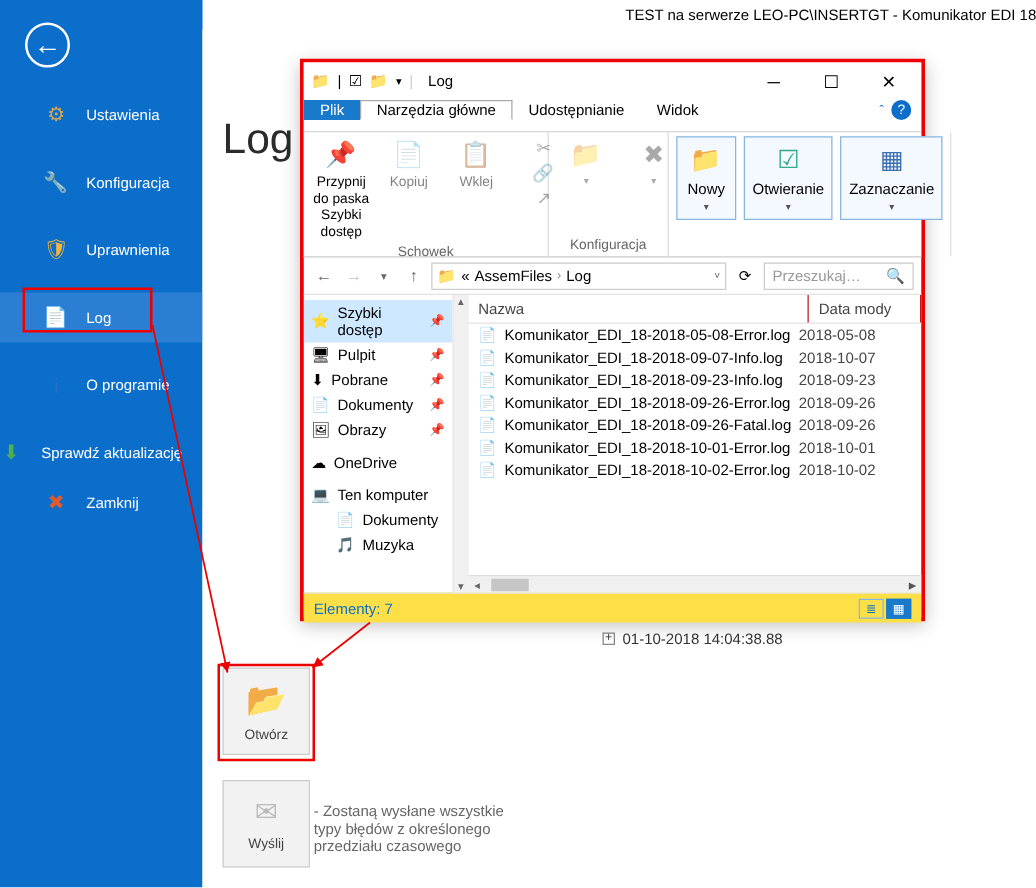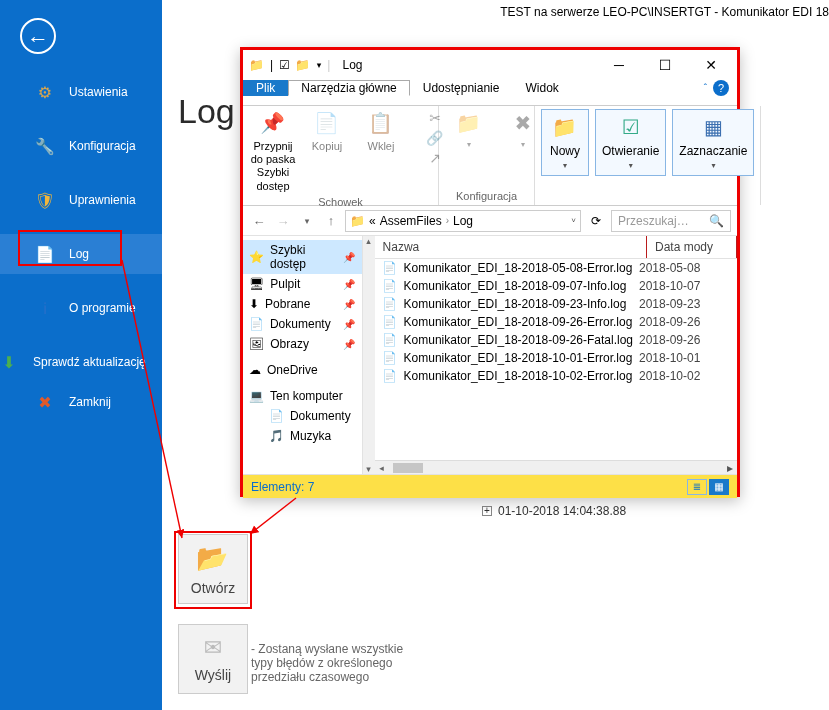--- a/index.html
+++ b/index.html
@@ -7,21 +7,21 @@
 .title-bar{height:24px;background:#fff;color:#000;text-align:right;line-height:24px;font-size:12px}
 .sidebar{position:absolute;left:0;top:0;width:162px;height:710px;background:#0b6ecb;color:#fff}
 .back-btn{width:36px;height:36px;border:2px solid #fff;border-radius:50%;margin:18px 0 0 20px;display:flex;align-items:center;justify-content:center;color:#fff;font-size:22px;cursor:pointer}
 .nav-item{display:flex;align-items:center;height:40px;padding-left:35px;gap:14px;cursor:pointer;font-size:13px}
 .nav-item.active{background:#2a7fd4}
 .nav-item .icn{width:20px;height:20px;display:flex;align-items:center;justify-content:center;font-size:16px}
 .highlight-box{position:absolute;border:2px solid #e00;pointer-events:none}
 .main{position:absolute;left:162px;top:24px;right:0;bottom:0;background:#fff}
 .page-title{position:absolute;left:16px;top:68px;font-size:34px;font-weight:300;color:#2b2b2b}
 .card{position:absolute;width:70px;height:70px;background:#f2f2f2;border:1px solid #ccc;display:flex;flex-direction:column;align-items:center;justify-content:center;gap:6px;cursor:pointer}
-.card .lbl{font-size:14px;color:#444}
+.card .lbl{font-size:11px;color:#444}
 .desc{position:absolute;font-size:12px;color:#666;width:160px}
 .timestamp-row{position:absolute;left:320px;font-size:12px;color:#333;display:flex;align-items:center;gap:6px}
 .timestamp-row .plus{border:1px solid #888;width:10px;height:10px;line-height:8px;text-align:center;font-size:10px}
 .explorer{position:absolute;left:240px;top:47px;width:500px;height:450px;background:#fff;border:1px solid #aaa;box-shadow:0 4px 14px rgba(0,0,0,.25)}
 .ex-red{border:3px solid #e00}
 .ex-titlebar{height:30px;display:flex;align-items:center;padding:0 6px;gap:6px;background:#fff}
 .ex-titlebar .spacer{flex:1}
 .ex-titlebar .wbtn{width:40px;height:26px;display:flex;align-items:center;justify-content:center;font-size:14px;cursor:pointer}
 .ex-tabs{height:26px;display:flex;align-items:flex-start;background:#fff;border-bottom:1px solid #ccc}
 .ex-tab{padding:0 12px;display:flex;align-items:center;font-size:12px;border:1px solid transparent;cursor:pointer}

